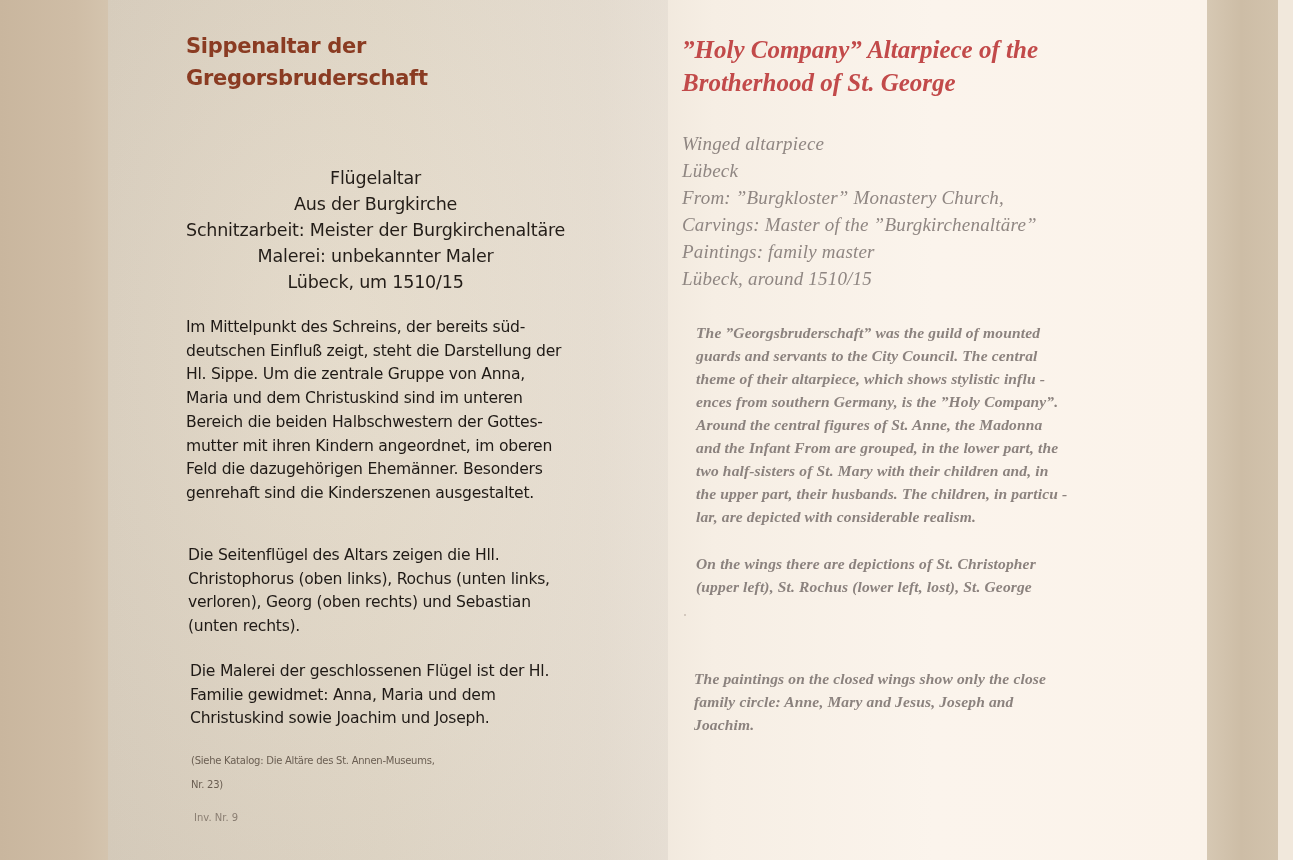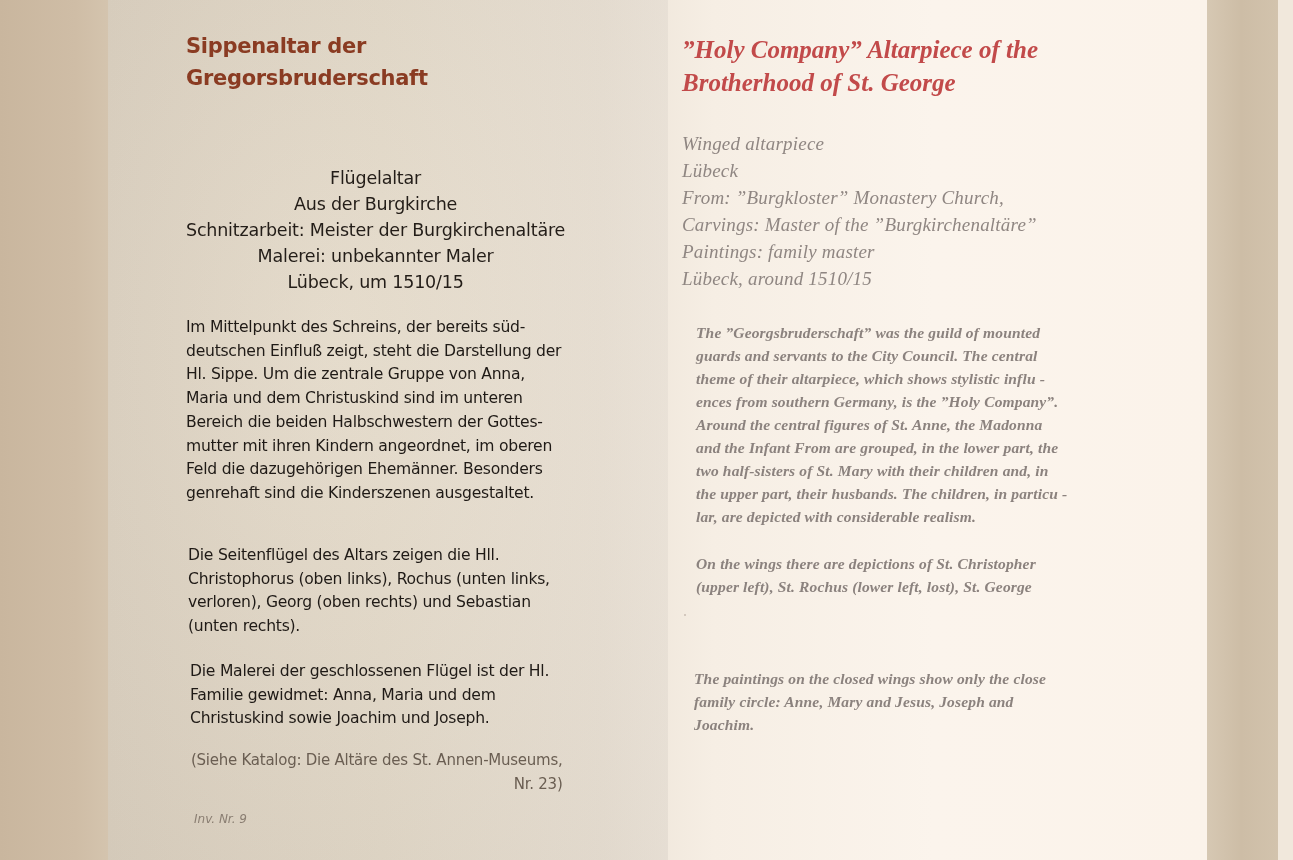--- a/index.html
+++ b/index.html
@@ -43,25 +43,25 @@
     }
     .de-para {
       position: absolute; left: 0; margin: 0;
       font-size: 15.6px; line-height: 23.7px; letter-spacing: -0.25px; color: #1f1a16;
     }
     .de-p1 { top: 316px; }
     .de-p2 { top: 544px; left: 2px; }
     .de-p3 { top: 660px; left: 4px; }
     .de-ref {
       position: absolute; left: 5px; top: 749px; margin: 0;
-      font-size: 15px; line-height: 23.7px; color: #6a5e52; letter-spacing: -0.25px; text-align: right;
+      font-size: 10px; line-height: 23.7px; color: #6a5e52; letter-spacing: -0.25px;
     }
     .de-inv {
       position: absolute; left: 8px; top: 812px; margin: 0;
-      font-size: 12px; color: #8a7e72; font-style: italic;
+      font-size: 10px; color: #8a7e72;
     }
 
     .en-col {
       position: absolute; left: 680px; top: 0; width: 440px;
       font-family: "Liberation Serif", serif; font-style: italic;
     }
     .en-title {
       position: absolute; left: 2px; top: 33px; margin: 0;
       font-weight: bold; font-size: 25px; line-height: 33px; color: #c24a4a;
     }

